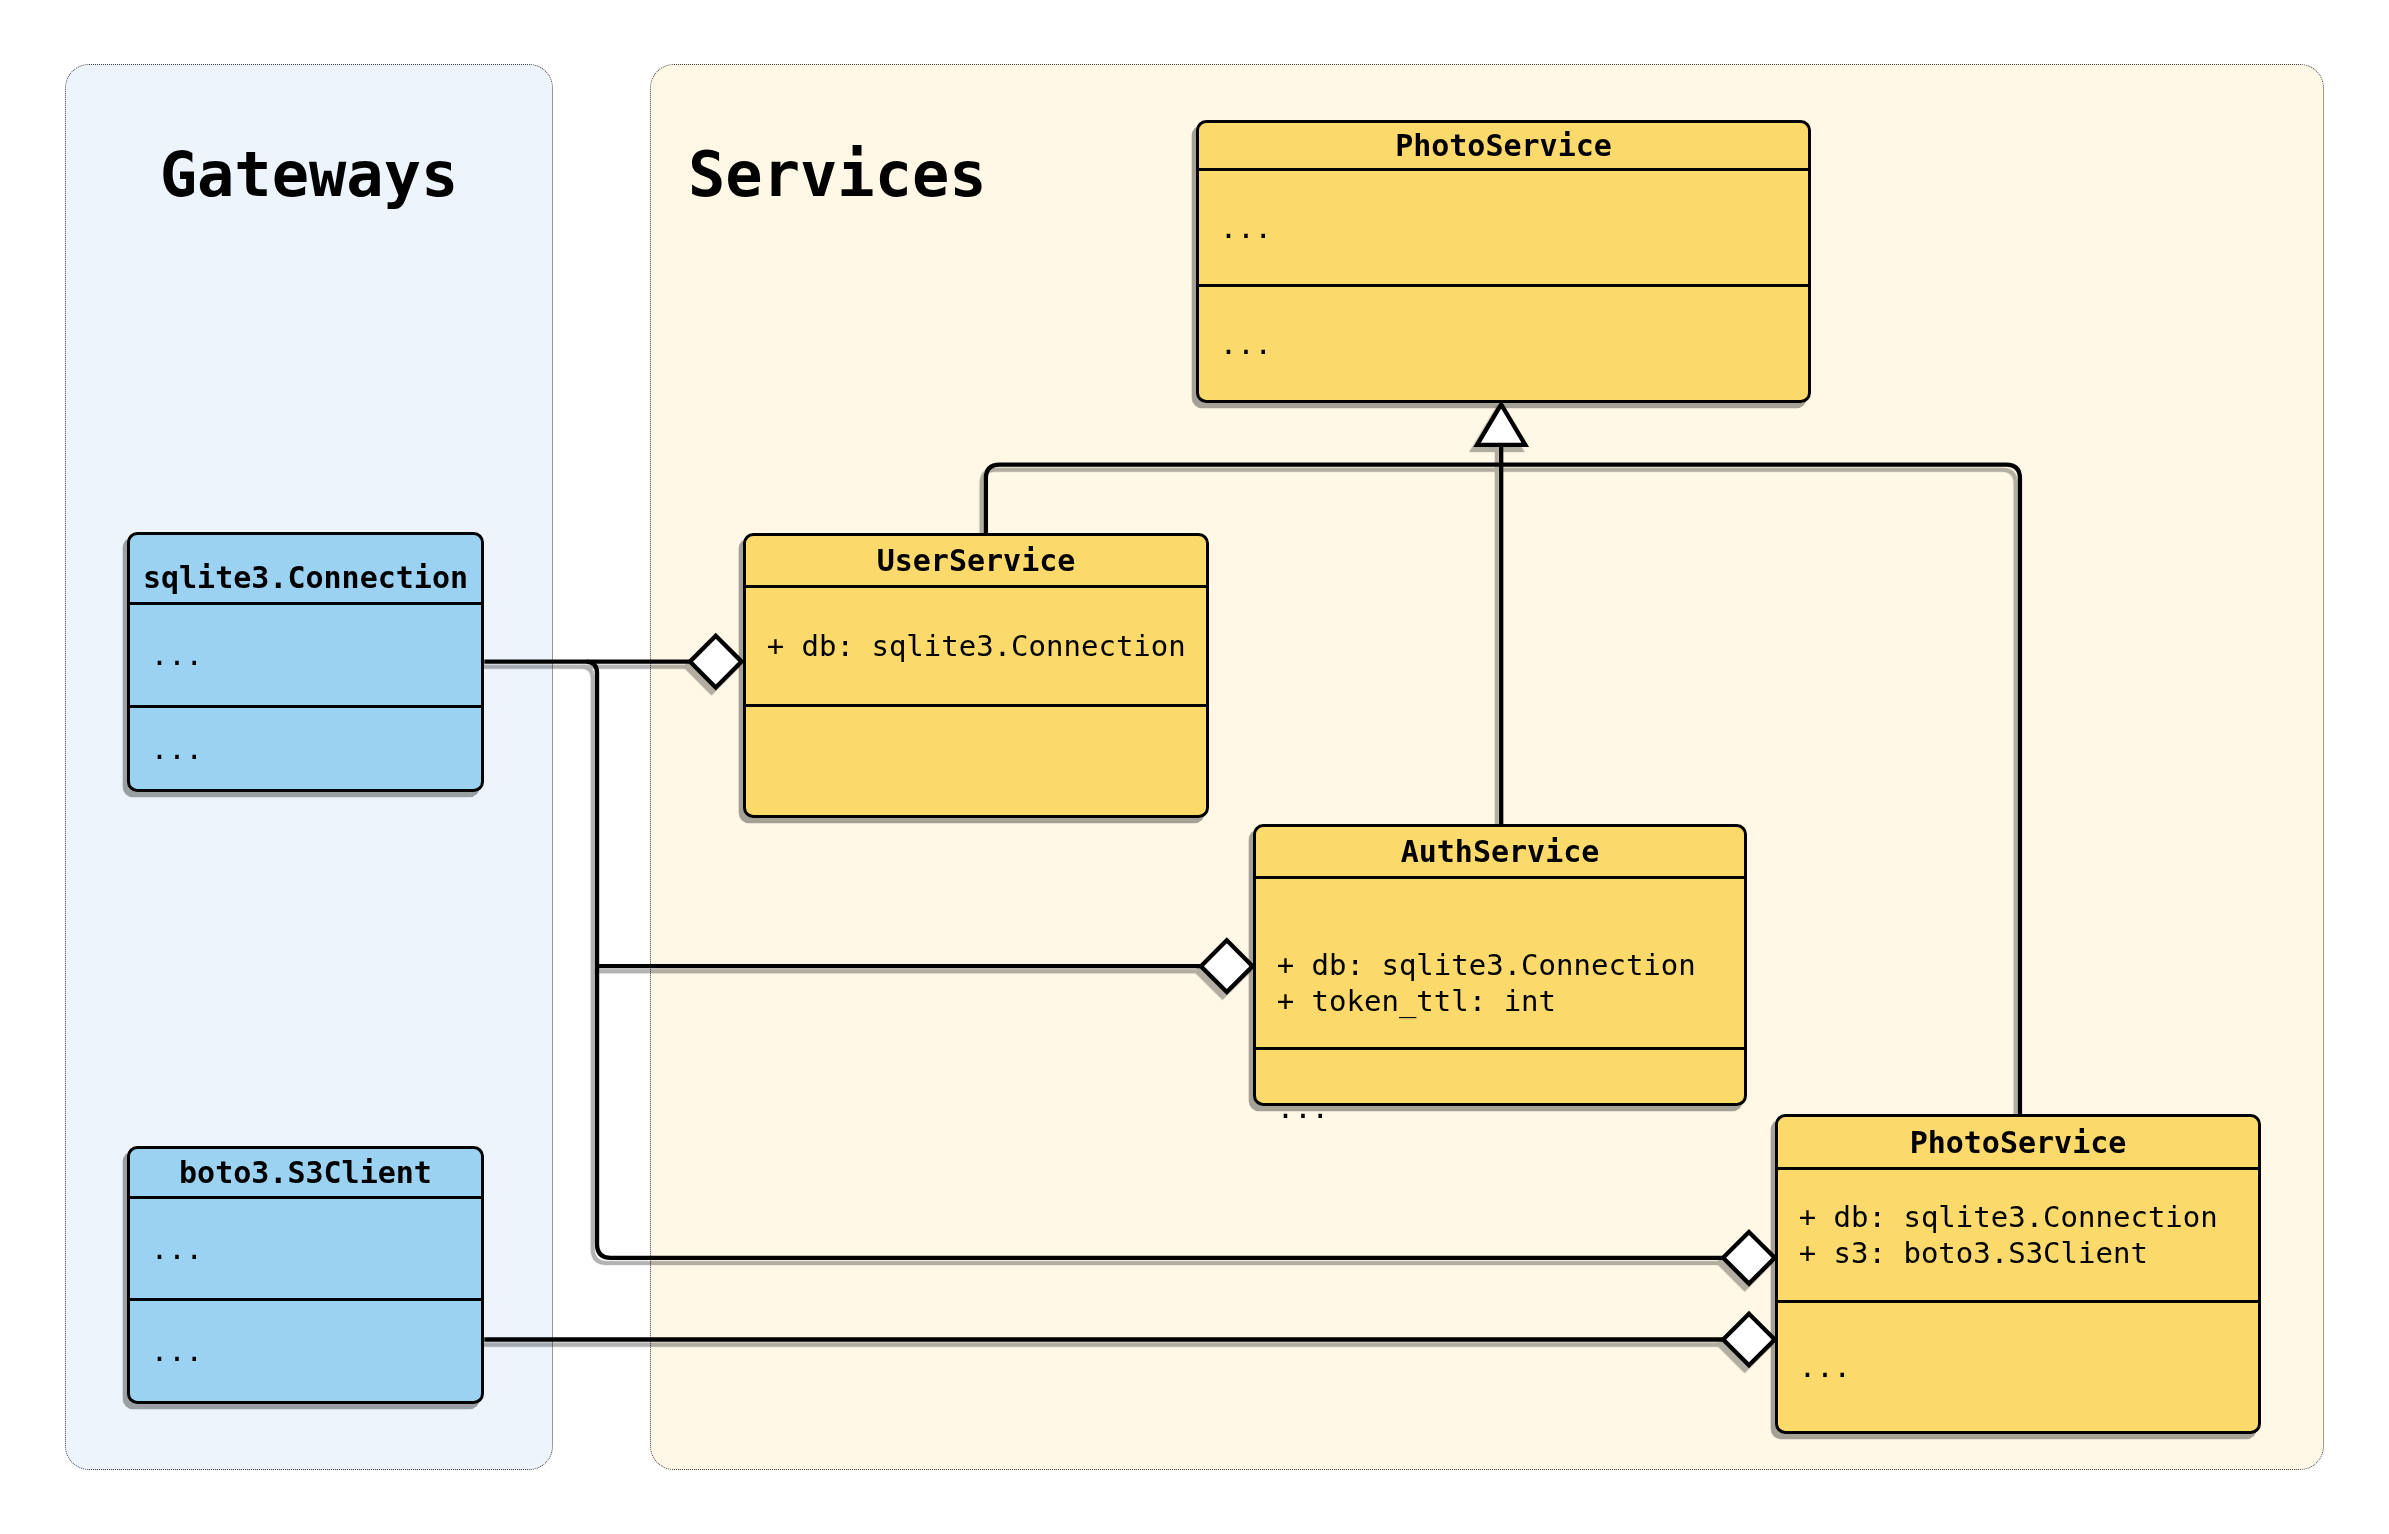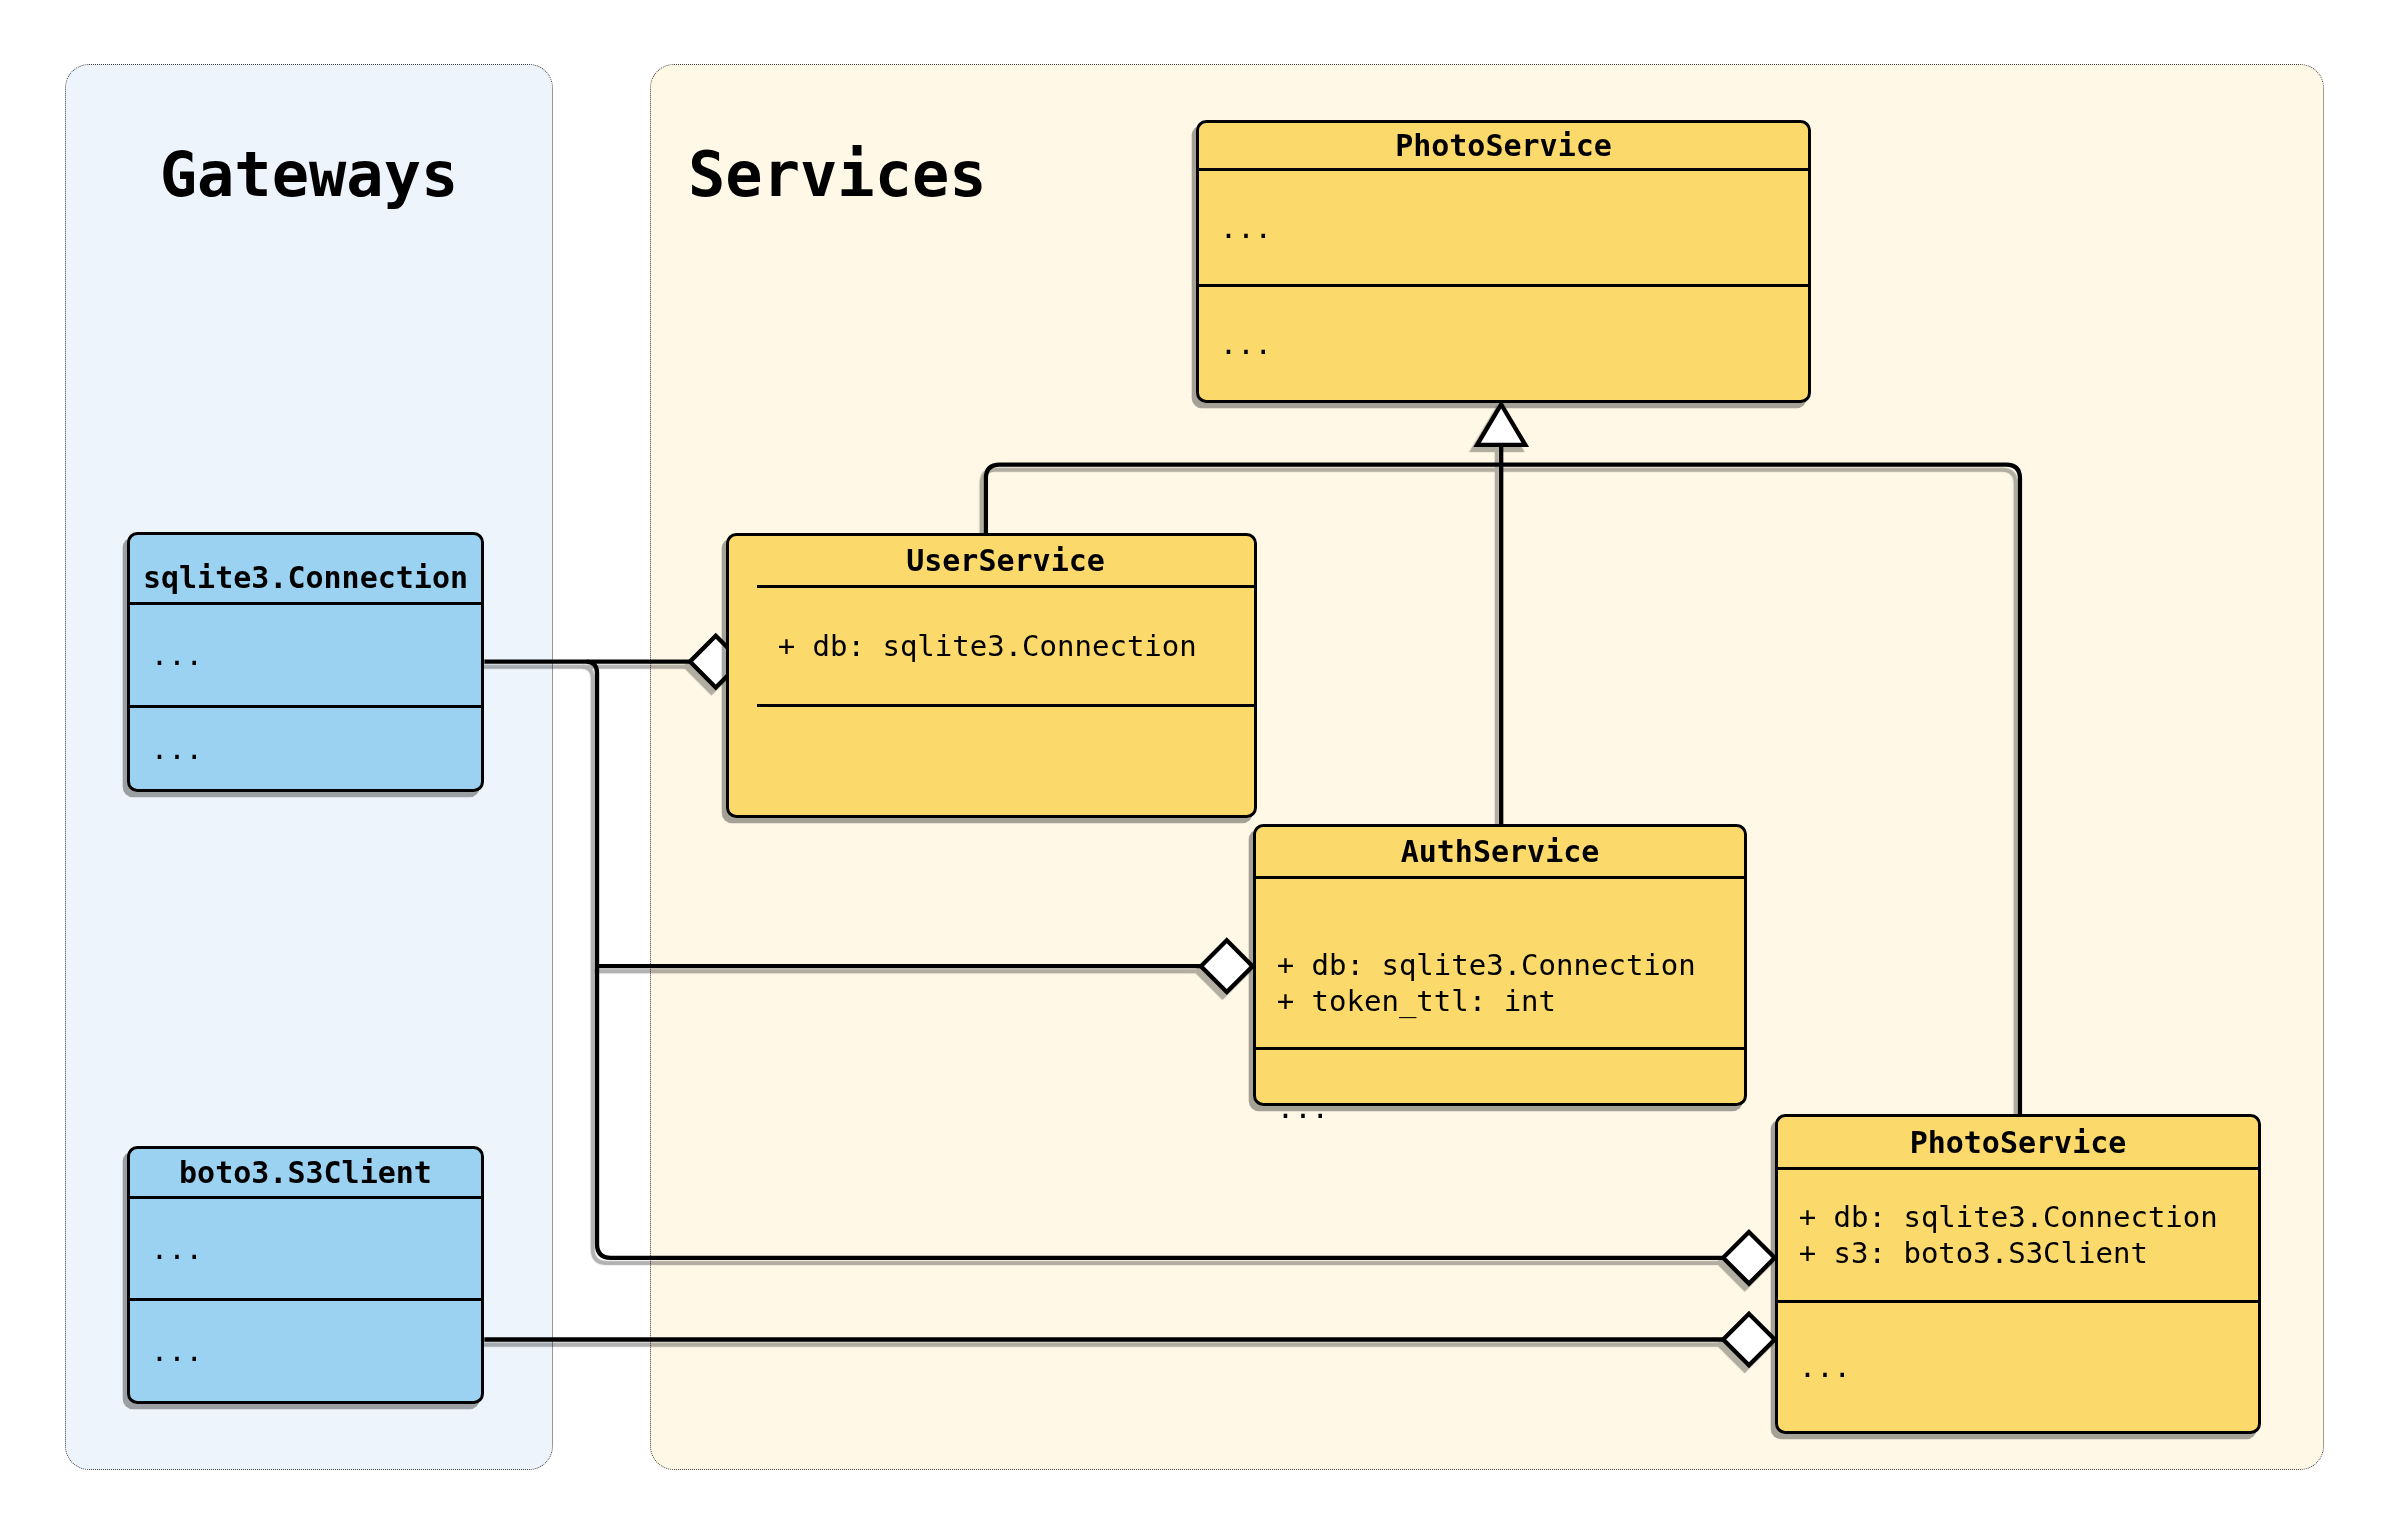--- a/index.html
+++ b/index.html
@@ -84,21 +84,21 @@
   <div class="class-box yellow" style="left:1196px;top:120px;width:615px;height:283px;">
     <div class="class-header" style="height:48px;">PhotoService</div>
     <div class="class-section mid" style="height:116px;">
       <div class="member-line">...</div>
     </div>
     <div class="class-section last">
       <div class="member-line">...</div>
     </div>
   </div>
 
-  <div class="class-box yellow" style="left:726px;top:533px;width:531px;height:285px;padding-left:28px;">
+  <div class="class-box yellow" style="left:743px;top:533px;width:466px;height:285px;">
     <div class="class-header" style="height:52px;">UserService</div>
     <div class="class-section mid" style="height:119px;">
       <div class="member-line">+ db: sqlite3.Connection</div>
     </div>
     <div class="class-section last"></div>
   </div>
 
   <div class="class-box yellow" style="left:1253px;top:824px;width:494px;height:282px;gap:40px;">
     <div class="class-header" style="height:52px;">AuthService</div>
     <div class="class-section mid" style="height:131px;">

